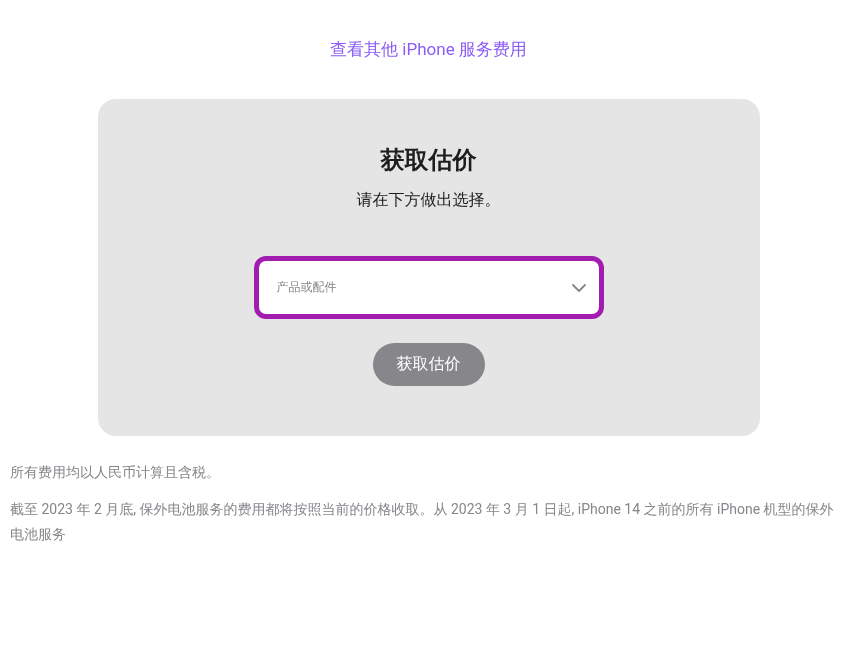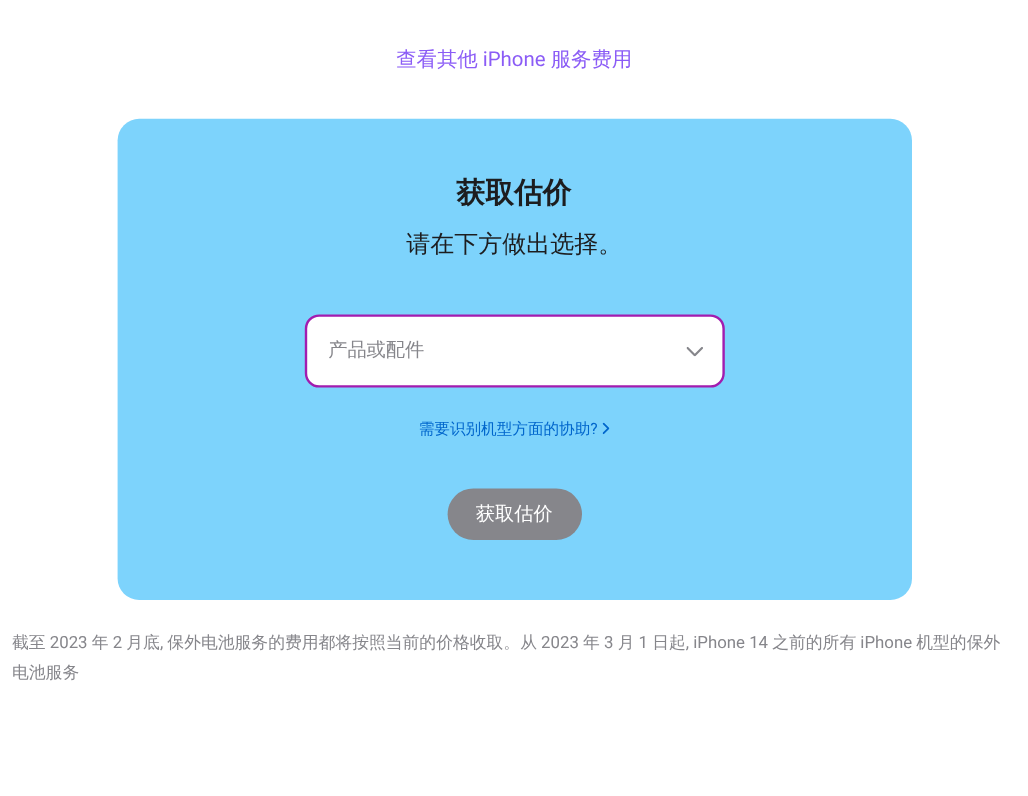--- a/index.html
+++ b/index.html
@@ -18,50 +18,50 @@
       text-align: center;
       padding-top: 38px;
       padding-bottom: 20px;
     }
     .top-link a {
       color: #8b5cf6;
       text-decoration: none;
       font-size: 17px;
     }
     .card {
-      background: #7dd3fc;
+      background: #e5e5e5;
       border-radius: 18px;
       width: 662px;
       margin: 18px auto 0;
       padding: 45px 40px 50px;
       text-align: center;
     }
     .card-title {
       font-size: 24px;
       font-weight: 600;
       color: #1d1d1f;
       margin-bottom: 14px;
     }
     .card-subtitle {
-      font-size: 20px;
+      font-size: 16px;
       color: #1d1d1f;
       margin-bottom: 45px;
     }
     .select-wrap {
       position: relative;
       width: 350px;
       margin: 0 auto 24px;
     }
     .select-box {
       width: 100%;
       background: #ffffff;
-      border: 2px solid #a21caf;
+      border: 5px solid #a21caf;
       border-radius: 12px;
       padding: 18px 44px 18px 18px;
-      font-size: 16px;
+      font-size: 12px;
       color: #86868b;
       text-align: left;
       cursor: pointer;
       appearance: none;
       position: relative;
     }
     .chevron {
       position: absolute;
       right: 18px;
       top: 50%;
@@ -118,31 +118,24 @@
   <div class="select-wrap">
     <div class="select-box">产品或配件</div>
     <span class="chevron">
       <svg viewBox="0 0 14 8" fill="none">
           <path d="M1 1l6 6 6-6" stroke="#86868b" stroke-width="1.8" stroke-linecap="round" stroke-linejoin="round"></path>
         </svg>
     </span>
   </div>
 
 
-  <a href="#" class="help-link">
-    <span>需要识别机型方面的协助?</span>
-    <span class="arrow">
-      <svg width="6" height="10" viewBox="0 0 6 10" fill="none">
-          <path d="M1 1l4 4-4 4" stroke="#0066cc" stroke-width="1.5" stroke-linecap="round" stroke-linejoin="round"></path>
-        </svg>
-    </span>
-  </a>
 
   <div>
     <button class="submit-btn">获取估价</button>
   </div>
 </div>
 
 <div class="footer-text">
+  <p>所有费用均以人民币计算且含税。</p>
   <p>
     <span>截至 2023 年 2 月底, 保外电池服务的费用都将按照当前的价格收取。从 2023 年 3 月 1 日起, iPhone 14 之前的所有 iPhone 机型的保外电池服务</span>
   </p>
 </div>
 
 </body></html>

